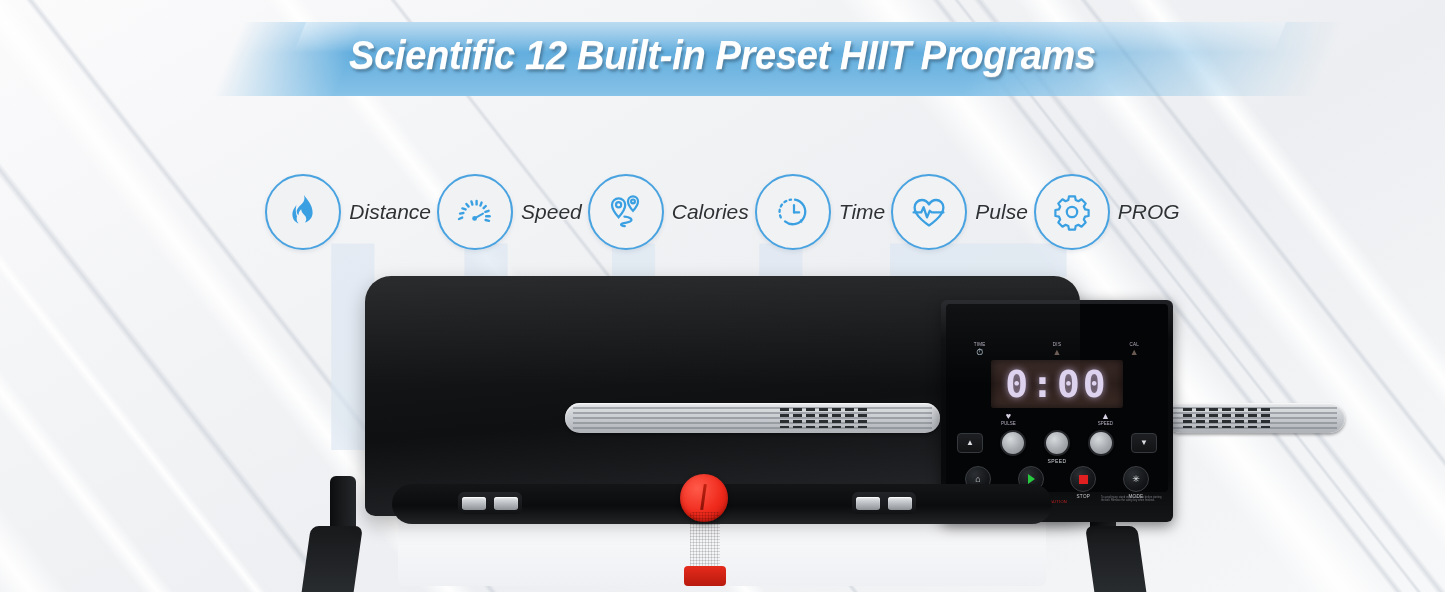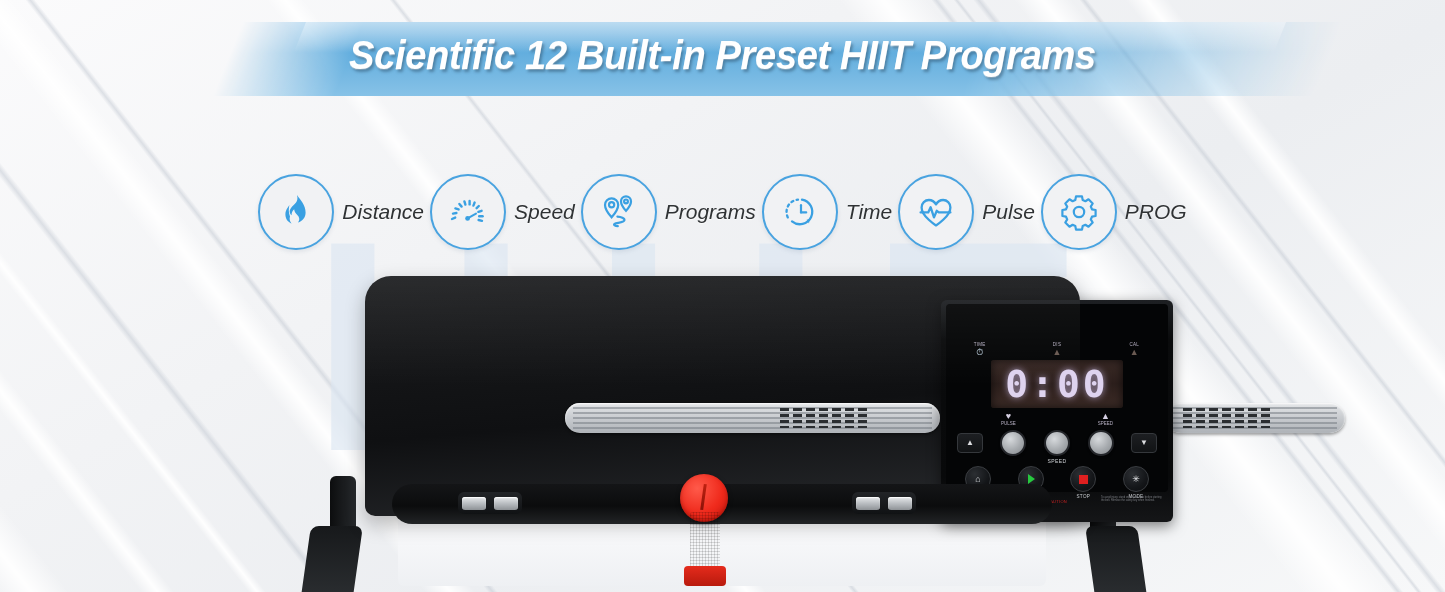--- a/index.html
+++ b/index.html
@@ -254,21 +254,21 @@
         <svg width="40" height="36" viewBox="0 0 40 36">
           <g fill="none" stroke="#3aa0e2" stroke-width="2.2">
             <path d="M12.6 4.4c-3.6 0-6.6 2.9-6.6 6.5 0 4.9 6.6 12.4 6.6 12.4s6.6-7.5 6.6-12.4c0-3.6-3-6.5-6.6-6.5z"></path>
             <circle cx="12.6" cy="10.8" r="2.6"></circle>
             <path d="M27 2.4c-2.8 0-5 2.2-5 5 0 3.7 5 9.4 5 9.4s5-5.7 5-9.4c0-2.8-2.2-5-5-5z"></path>
             <circle cx="27" cy="7.4" r="1.9"></circle>
             <path d="M18.4 22.6c3.6.3 7.4 1.4 7 3.6-.5 2.6-8 2.4-9.8 3.6-1.6 1.1.6 2.3 3.2 2.4" stroke-linecap="round"></path>
           </g>
         </svg>
       </div>
-      <span class="lbl">Programs</span>
+      <span class="lbl">Calories</span>
     </div>
 
     <div class="feat">
       <div class="circle">
         <svg width="38" height="38" viewBox="0 0 38 38">
           <path d="M21 6.6a12.4 12.4 0 1 1-10 21.8" fill="none" stroke="#3aa0e2" stroke-width="2.3" stroke-linecap="round"></path>
           <path d="M6.8 24.4A12.4 12.4 0 0 1 17 6.6" fill="none" stroke="#3aa0e2" stroke-width="2.3" stroke-linecap="round" stroke-dasharray="2.2 3.4"></path>
           <path d="M25.6 26.8l2.4 3.8.6-4.6z" fill="#3aa0e2"></path>
           <g stroke="#3aa0e2" stroke-width="2.2" stroke-linecap="round">
             <line x1="20" y1="12.2" x2="20" y2="19.4"></line>

